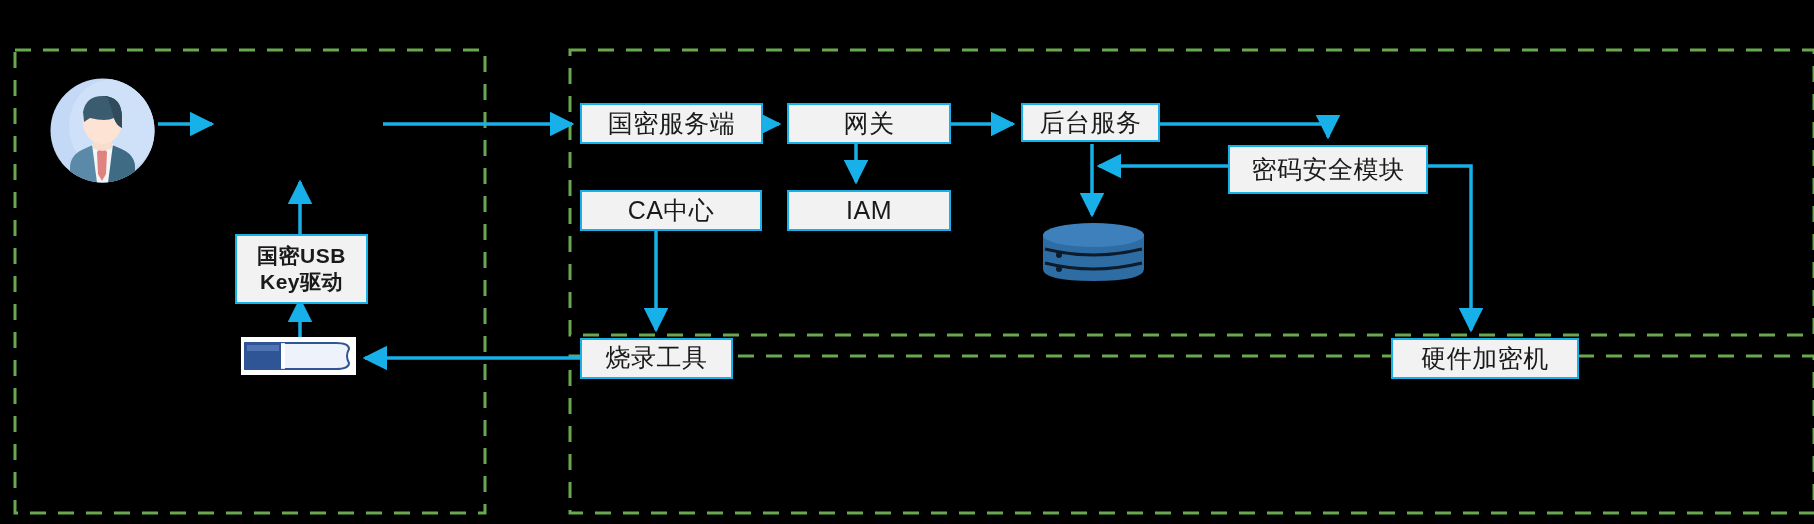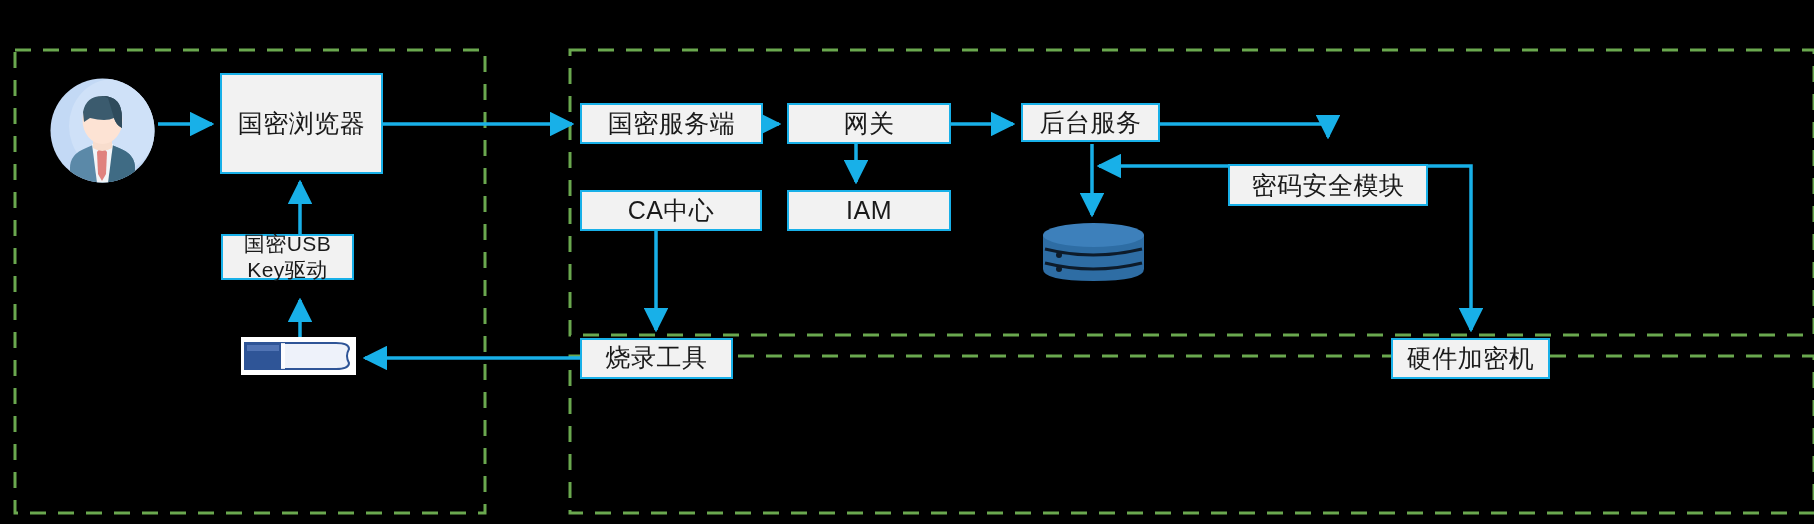--- a/index.html
+++ b/index.html
@@ -134,34 +134,33 @@
     <svg width="101" height="58" viewBox="0 0 101 58">
       <path d="M0 12 L0 46 Q0 58 50.5 58 Q101 58 101 46 L101 12 Z" fill="#2e6da4"></path>
       <ellipse cx="50.5" cy="12" rx="50.5" ry="12" fill="#3d80bb"></ellipse>
       <path d="M2 26 Q50 38 99 26" fill="none" stroke="#0d1b2a" stroke-width="3"></path>
       <path d="M2 40 Q50 52 99 40" fill="none" stroke="#0d1b2a" stroke-width="3"></path>
       <circle cx="16" cy="32" r="3" fill="#0d1b2a"></circle>
       <circle cx="16" cy="46" r="3" fill="#0d1b2a"></circle>
     </svg>
   </div>
 
-  <div class="node-box" style="left:220px; top:73px; width:163px; height:101px;">国密浏览器</div>
 
-  <div class="node-box two-line" style="left:221px; top:234px; width:133px; height:46px;">国密USB
+  <div class="node-box two-line" style="left:235px; top:234px; width:133px; height:70px;font-weight:bold;">国密USB
 Key驱动</div>
 
   <div class="node-box" style="left:580px; top:103px; width:183px; height:41px;">国密服务端</div>
 
   <div class="node-box" style="left:580px; top:190px; width:182px; height:41px;">CA中心</div>
 
   <div class="node-box" style="left:787px; top:103px; width:164px; height:41px;">网关</div>
 
   <div class="node-box" style="left:787px; top:190px; width:164px; height:41px;">IAM</div>
 
   <div class="node-box" style="left:1021px; top:103px; width:139px; height:39px;">后台服务</div>
 
-  <div class="node-box" style="left:1228px; top:145px; width:200px; height:42px;margin-top:19px;">密码安全模块</div>
+  <div class="node-box" style="left:1228px; top:145px; width:200px; height:49px;">密码安全模块</div>
 
   <div class="node-box" style="left:580px; top:338px; width:153px; height:41px;font-family:Liberation Serif, serif;">烧录工具</div>
 
-  <div class="node-box" style="left:1391px; top:338px; width:159px; height:41px;">硬件加密机</div>
+  <div class="node-box" style="left:1391px; top:338px; width:188px; height:41px;">硬件加密机</div>
 
 </div>
 
 </body></html>

